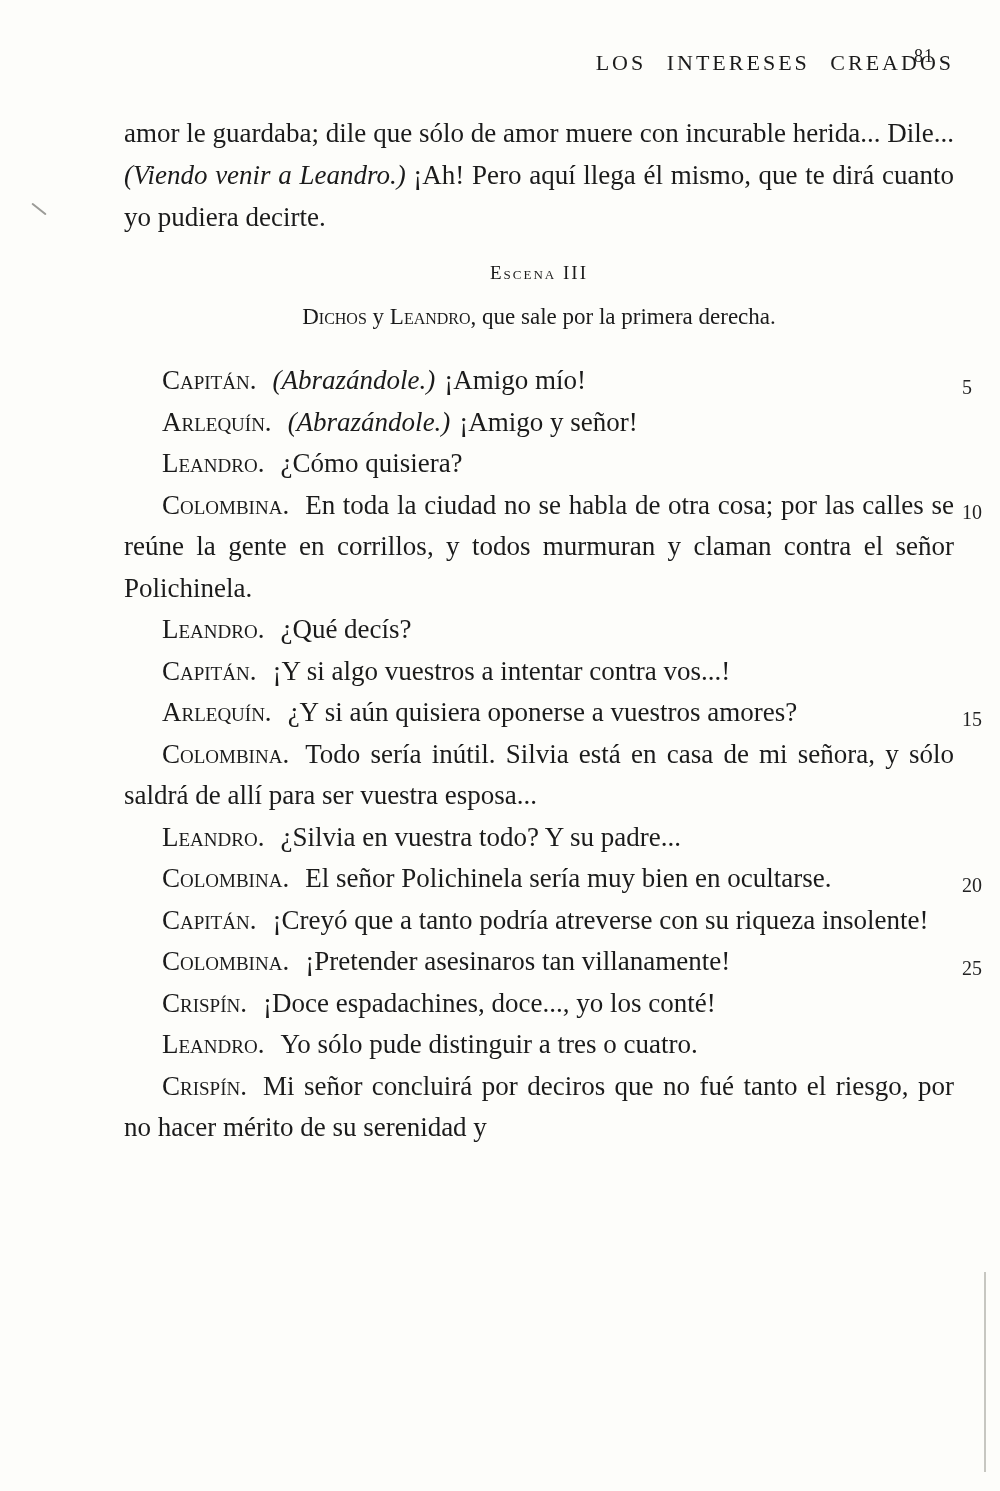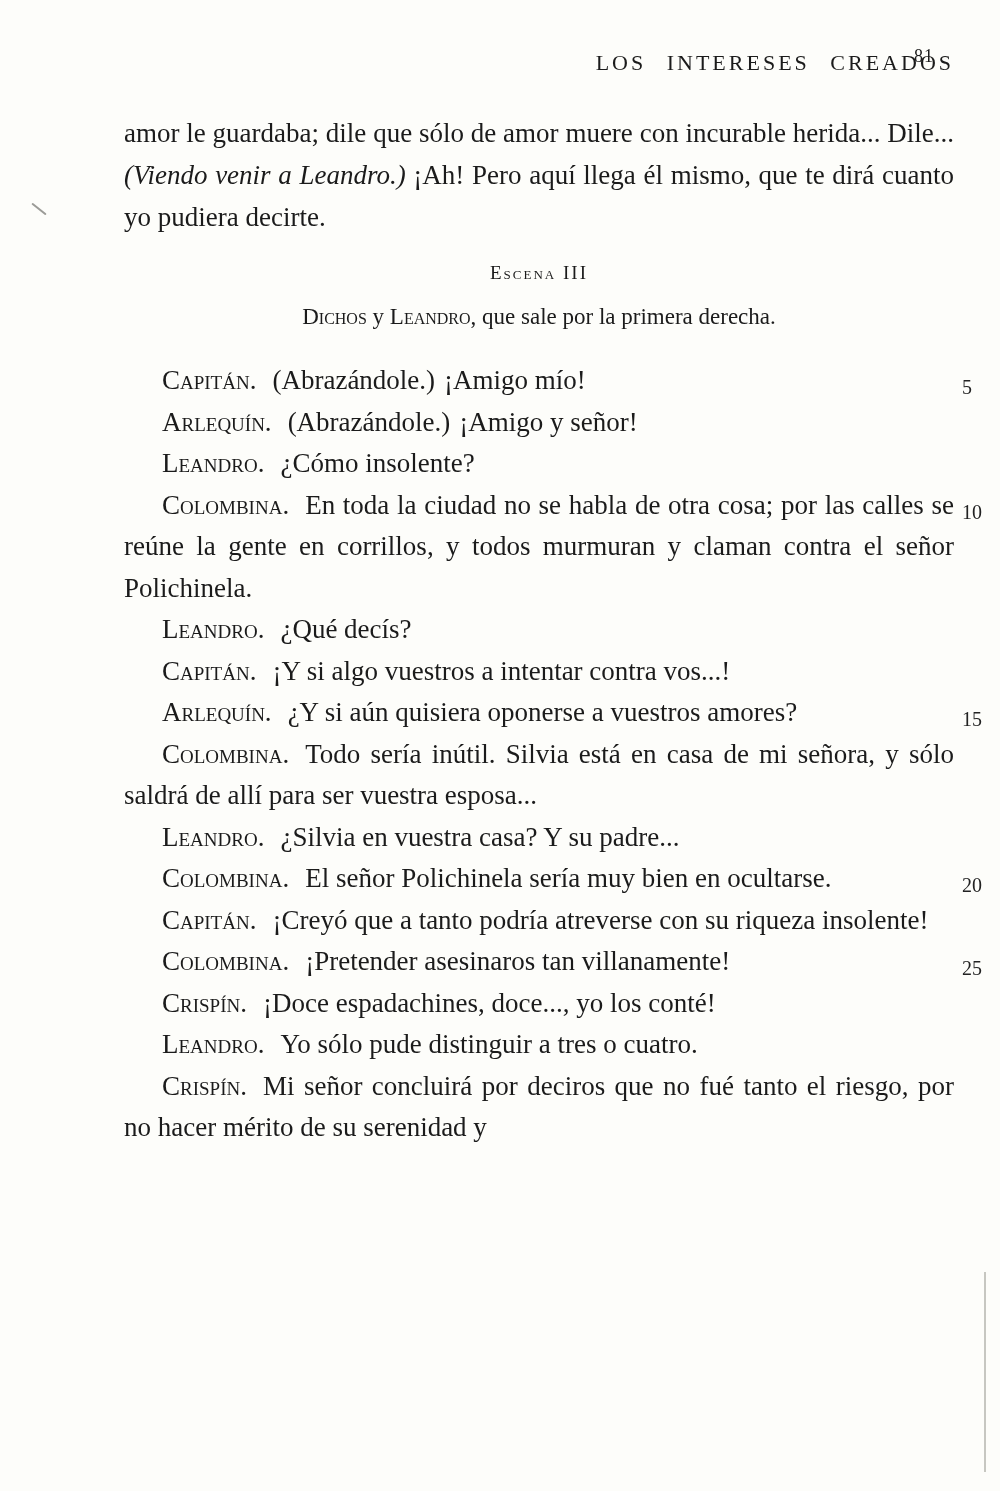--- a/index.html
+++ b/index.html
@@ -64,20 +64,21 @@
     font-size: 27px;
     line-height: 41.5px;
     text-align: justify;
     text-indent: 38px;
   }
   .speaker {
     font-variant: small-caps;
     margin-right: 16px;
   }
   .direction {
+    font-style: italic;
     margin-right: 9px;
   }
   .direction:empty { display: none; margin: 0; }
   .lineno {
     position: absolute;
     right: -52px;
     top: 7px;
     width: 44px;
     font-size: 20px;
     text-indent: 0;
@@ -127,33 +128,33 @@
     <h2 class="scene-heading">Escena III</h2>
 
     <p class="scene-direction"><span class="sc">Dichos</span><span> y </span><span class="sc">Leandro</span><span>, que sale por la primera derecha.</span></p>
 
     <div class="dialogue-block">
   <p class="dialogue"><span class="lineno">5</span><span class="speaker">Capitán.</span><span class="direction">(Abrazándole.)</span><span class="speech">¡Amigo mío!</span></p>
 
   <p class="dialogue"><span class="speaker">Arlequín.</span><span class="direction">(Abrazándole.)</span><span class="speech">¡Amigo y señor!</span></p>
 
 
-  <p class="dialogue"><span class="speaker">Leandro.</span><span class="speech">¿Cómo insolente?</span></p>
+  <p class="dialogue"><span class="speaker">Leandro.</span><span class="speech">¿Cómo quisiera?</span></p>
 
   <p class="dialogue"><span class="lineno">10</span><span class="speaker">Colombina.</span><span class="speech">En toda la ciudad no se habla de otra cosa; por las calles se reúne la gente en corrillos, y todos murmuran y claman contra el señor Polichinela.</span></p>
 
   <p class="dialogue"><span class="speaker">Leandro.</span><span class="speech">¿Qué decís?</span></p>
 
   <p class="dialogue"><span class="speaker">Capitán.</span><span class="speech">¡Y si algo vuestros a intentar contra vos...!</span></p>
 
   <p class="dialogue"><span class="lineno">15</span><span class="speaker">Arlequín.</span><span class="speech">¿Y si aún quisiera oponerse a vuestros amores?</span></p>
 
   <p class="dialogue"><span class="speaker">Colombina.</span><span class="speech">Todo sería inútil. Silvia está en casa de mi señora, y sólo saldrá de allí para ser vuestra esposa...</span></p>
 
-  <p class="dialogue"><span class="speaker">Leandro.</span><span class="speech">¿Silvia en vuestra casa? Y su padre...</span></p>
+  <p class="dialogue"><span class="speaker">Leandro.</span><span class="speech">¿Silvia en vuestra todo? Y su padre...</span></p>
 
   <p class="dialogue"><span class="lineno">20</span><span class="speaker">Colombina.</span><span class="speech">El señor Polichinela sería muy bien en ocultarse.</span></p>
 
   <p class="dialogue"><span class="speaker">Capitán.</span><span class="speech">¡Creyó que a tanto podría atreverse con su riqueza insolente!</span></p>
 
 
   <p class="dialogue"><span class="lineno">25</span><span class="speaker">Colombina.</span><span class="speech">¡Pretender asesinaros tan villanamente!</span></p>
 
   <p class="dialogue"><span class="speaker">Crispín.</span><span class="speech">¡Doce espadachines, doce..., yo los conté!</span></p>
 

